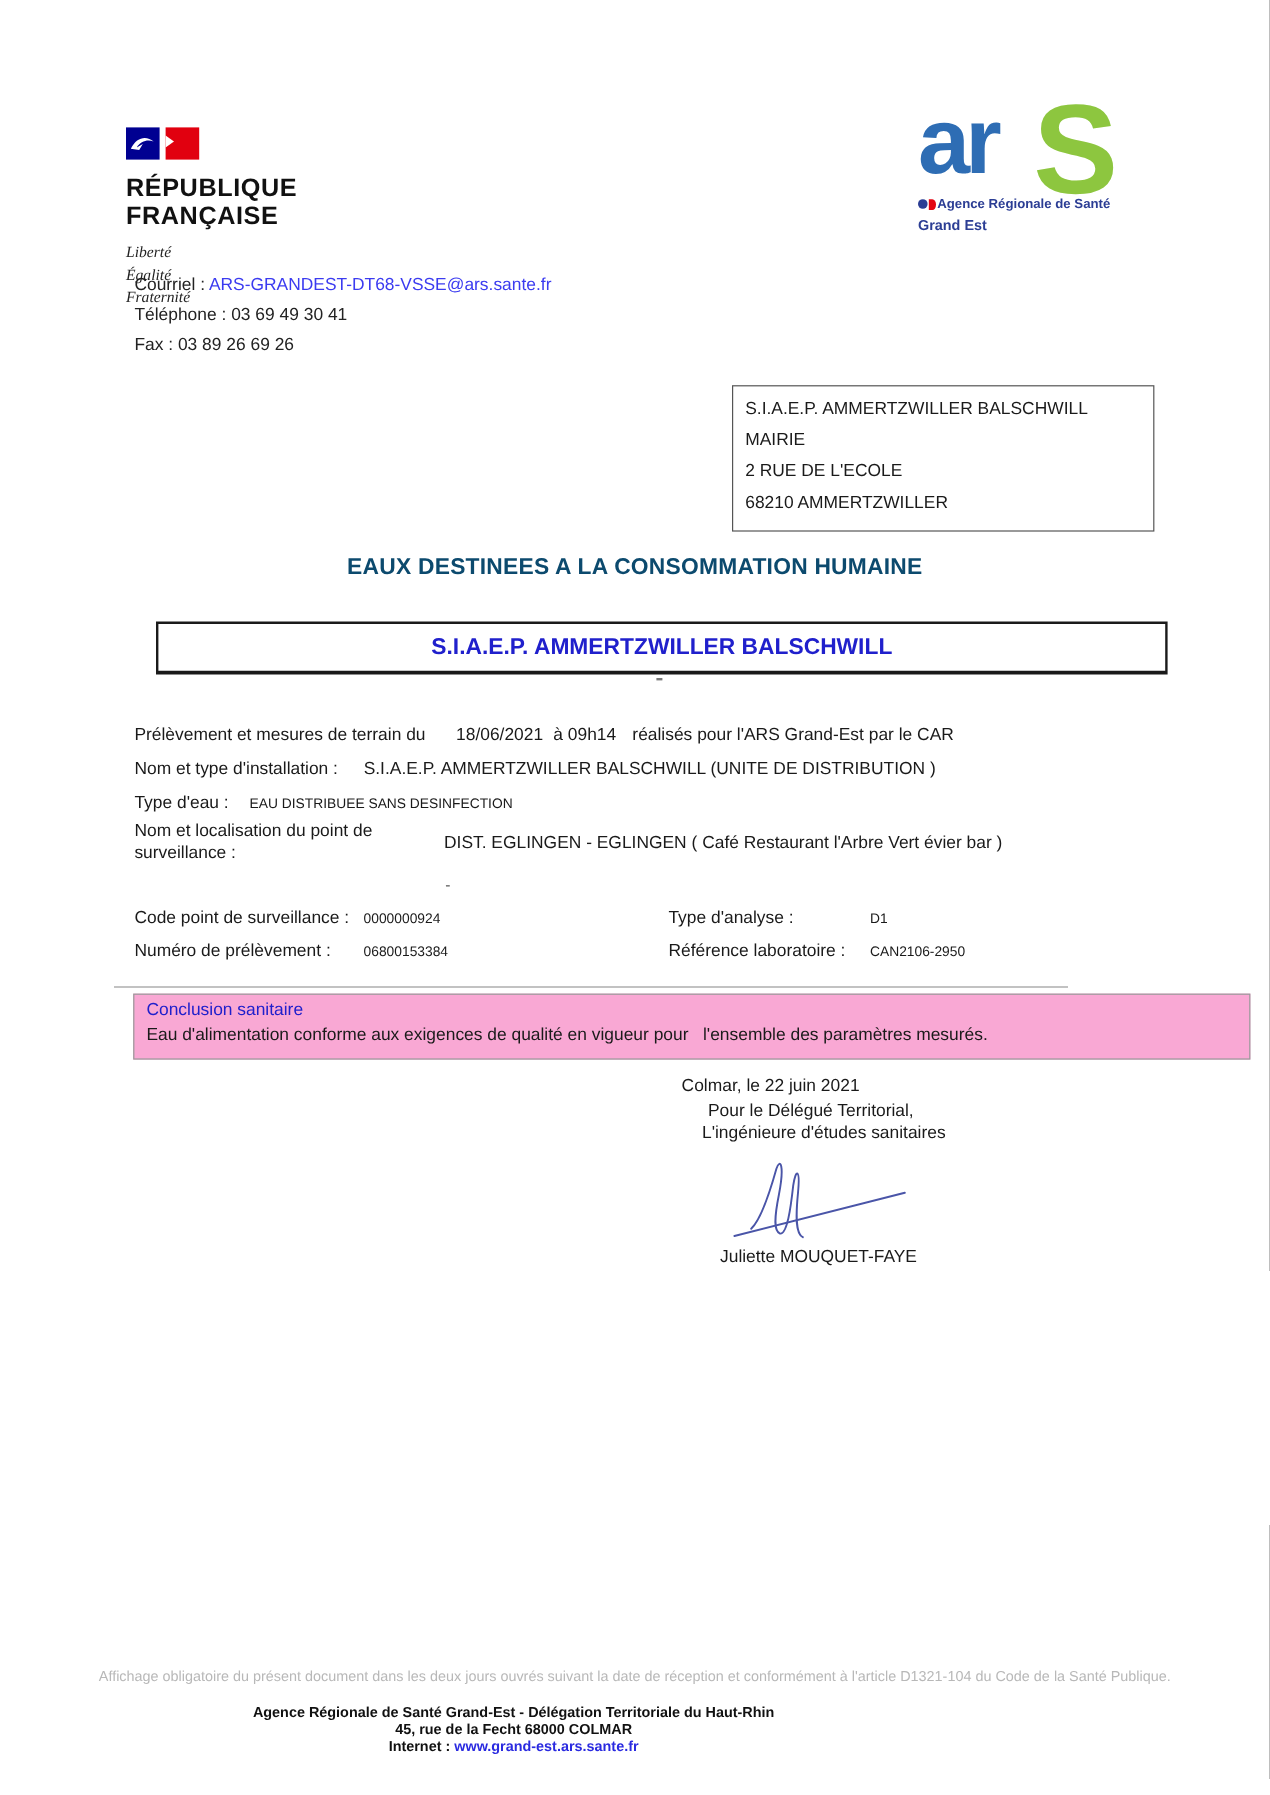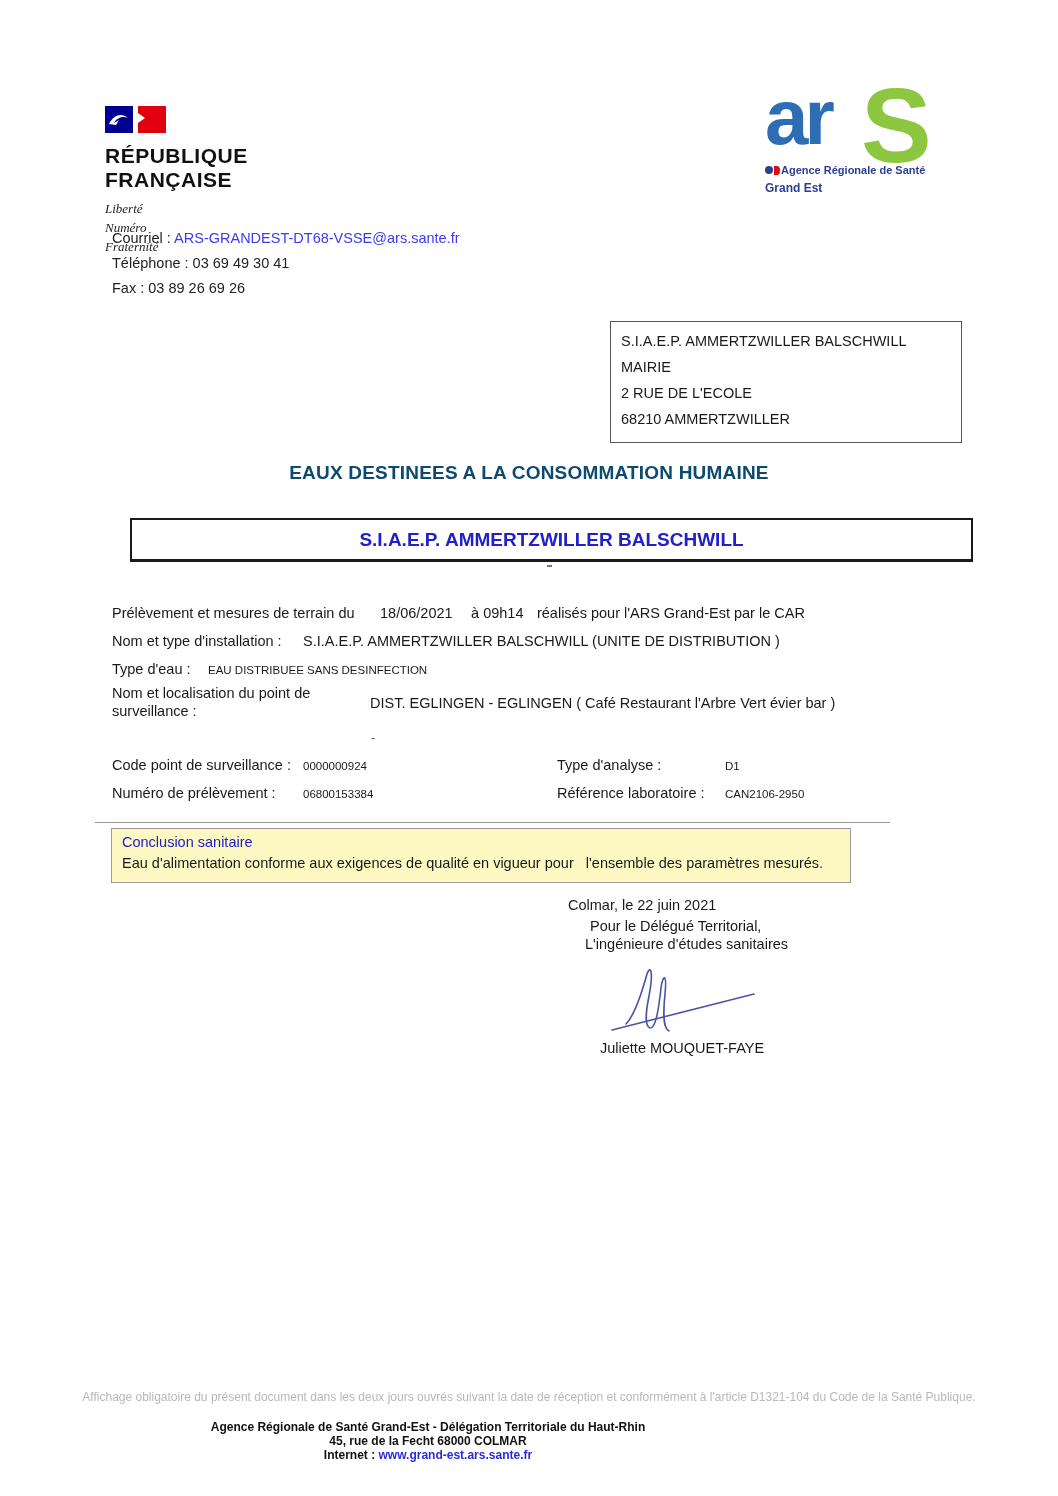--- a/index.html
+++ b/index.html
@@ -42,36 +42,36 @@
   .boxed-title{left:130px;top:518px;width:843px;height:44px;border:2px solid #1a1a1a;border-bottom-width:3px;box-sizing:border-box;
                display:flex;align-items:center;justify-content:center;font-size:19px;font-weight:bold;color:#2020cc;}
   .tick-under-box{left:547px;top:565px;width:5px;height:2px;background:#777;}
 
   
   .lbl{font-size:14.5px;color:#1a1a1a;}
   .val{font-size:14.5px;color:#1a1a1a;}
   .val-sm{font-size:11.5px;color:#1a1a1a;}
   .row-prelevement{left:112px;top:604px;white-space:nowrap;}
   .row-prelevement .d1{margin-left:21px;}
-  .row-prelevement .d2{margin-left:14px;}
+  .row-prelevement .d2{margin-left:4px;}
   .row-prelevement .d3{margin-left:9px;}
   .row-installation{left:112px;top:632px;white-space:nowrap;}
   .row-installation .v{margin-left:17px;}
   .row-eau{left:112px;top:660px;white-space:nowrap;}
   .row-eau .v{margin-left:13px;}
   .point-label{left:112px;top:684px;width:215px;font-size:14.5px;line-height:18px;}
   .point-value{left:370px;top:695px;font-size:14.5px;}
   .small-dash{left:371px;top:730px;font-size:13px;color:#555;}
 
   .codes .lab{position:absolute;font-size:14.5px;}
   .codes .value{position:absolute;font-size:11.5px;}
 
   
   .pre-conclusion-rule{left:95px;top:822px;width:795px;height:1px;background:#9a9a9a;}
-  .conclusion{left:111px;top:828px;width:740px;height:55px;border:1px solid #9a9a9a;box-sizing:border-box;padding:5px 10px;background:#fef9c3;}
+  .conclusion{left:111px;top:828px;width:931px;height:55px;border:1px solid #9a9a9a;box-sizing:border-box;padding:5px 10px;background:#f9a8d4;}
   .conclusion-title{font-size:14.5px;color:#2020cc;}
   .conclusion-body{font-size:14.5px;color:#1a1a1a;margin-top:5px;white-space:pre-wrap;}
 
   
   .sig-place{left:568px;top:897px;font-size:14.5px;}
   .sig-role1{left:590px;top:918px;font-size:14.5px;}
   .sig-role2{left:585px;top:936px;font-size:14.5px;}
   .sig-svg{left:598px;top:958px;}
   .sig-name{left:600px;top:1040px;font-size:14.5px;}
 
@@ -91,21 +91,21 @@
       <path d="M4,18 C9,8 17,7 23,12 C19,10 12,11 9,17 L14,14 L11,19 Z" fill="#ffffff"></path>
       <rect x="33" y="0" width="28" height="27" fill="#E1000F"></rect>
       <path d="M33,7 l7,5 -7,5 z" fill="#ffffff"></path>
     </svg>
     <div class="rf-name">
       <div>RÉPUBLIQUE</div>
       <div>FRANÇAISE</div>
     </div>
     <div class="rf-motto">
       <div>Liberté</div>
-      <div>Numéro</div>
+      <div>Égalité</div>
       <div>Fraternité</div>
     </div>
   </div>
 
   <div class="abs ars-logo">
     <span class="ars-ar">ar</span>
     <span class="ars-s">S</span>
     <span class="ars-sub">
       <span class="ars-dot"></span>
       <span class="ars-crescent"></span>

